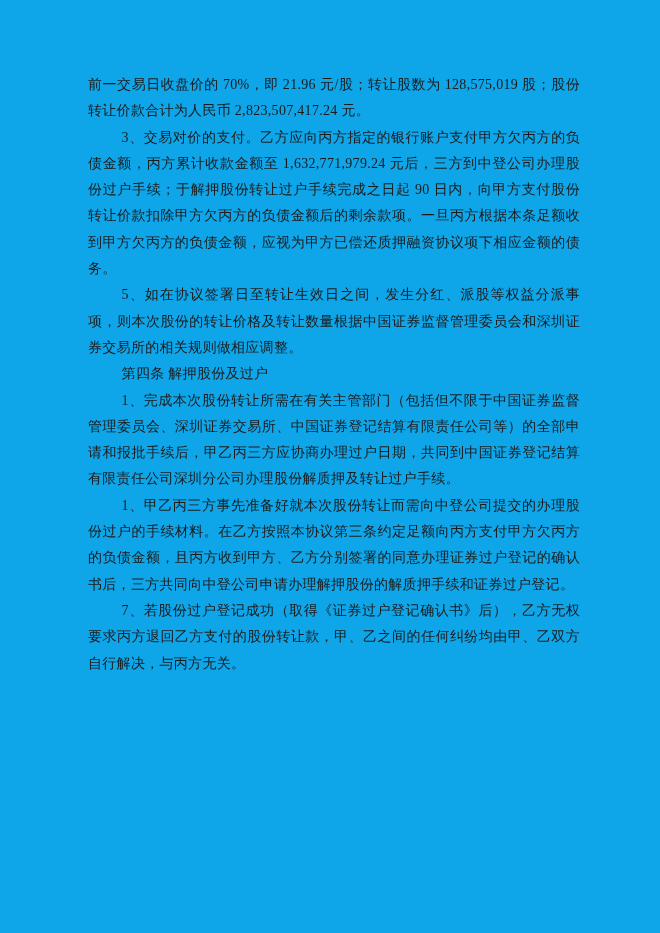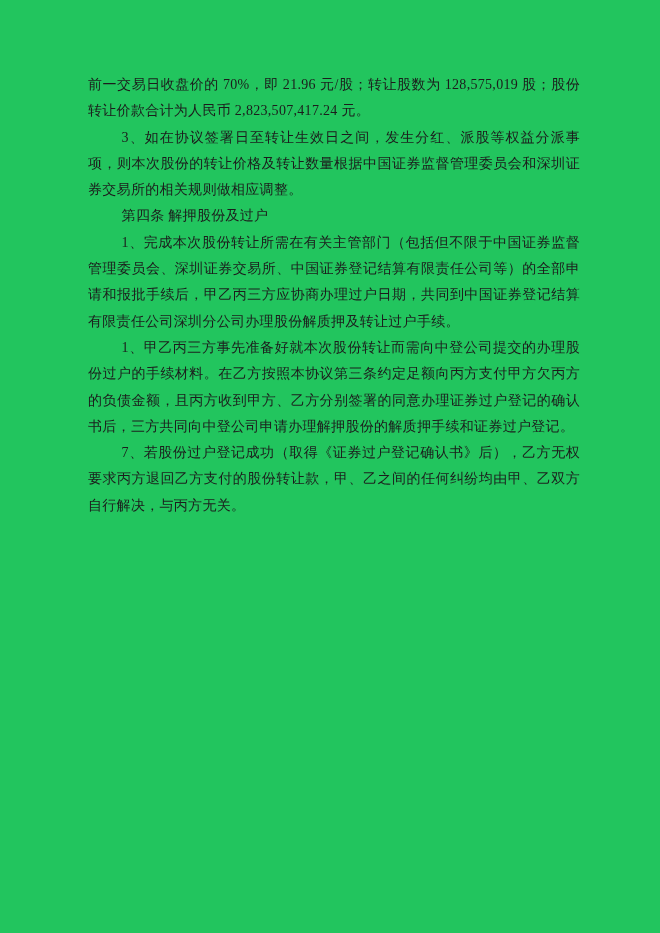--- a/index.html
+++ b/index.html
@@ -4,21 +4,21 @@
 <style>
   html, body {
     margin: 0;
     padding: 0;
     background: #ffffff;
   }
   .page {
     position: relative;
     width: 660px;
     height: 933px;
-    background: #22c55e;
+    background: #0ea5e9;
     box-sizing: border-box;
     padding: 72px 80px 0 88px;
     overflow: hidden;
     font-family: "Liberation Serif", "DejaVu Serif", serif;
     color: #1c1c1c;
   }
   .doc-body {
     width: 492px;
   }
   .para {
@@ -40,19 +40,20 @@
     text-indent: 2.4em;
     font-weight: 400;
   }
 </style>
 </head>
 <body>
 
 <div class="page">
   <div class="doc-body">
       <p class="para continuation">前一交易日收盘价的 70%，即 21.96 元/股；转让股数为 128,575,019 股；股份转让价款合计为人民币 2,823,507,417.24 元。</p>
-      <p class="para body">3、如在协议签署日至转让生效日之间，发生分红、派股等权益分派事项，则本次股份的转让价格及转让数量根据中国证券监督管理委员会和深圳证券交易所的相关规则做相应调整。</p>
+      <p class="para body">3、交易对价的支付。乙方应向丙方指定的银行账户支付甲方欠丙方的负债金额，丙方累计收款金额至 1,632,771,979.24 元后，三方到中登公司办理股份过户手续；于解押股份转让过户手续完成之日起 90 日内，向甲方支付股份转让价款扣除甲方欠丙方的负债金额后的剩余款项。一旦丙方根据本条足额收到甲方欠丙方的负债金额，应视为甲方已偿还质押融资协议项下相应金额的债务。</p>
+      <p class="para body">5、如在协议签署日至转让生效日之间，发生分红、派股等权益分派事项，则本次股份的转让价格及转让数量根据中国证券监督管理委员会和深圳证券交易所的相关规则做相应调整。</p>
       <p class="para heading">第四条 解押股份及过户</p>
       <p class="para body">1、完成本次股份转让所需在有关主管部门（包括但不限于中国证券监督管理委员会、深圳证券交易所、中国证券登记结算有限责任公司等）的全部申请和报批手续后，甲乙丙三方应协商办理过户日期，共同到中国证券登记结算有限责任公司深圳分公司办理股份解质押及转让过户手续。</p>
       <p class="para body">1、甲乙丙三方事先准备好就本次股份转让而需向中登公司提交的办理股份过户的手续材料。在乙方按照本协议第三条约定足额向丙方支付甲方欠丙方的负债金额，且丙方收到甲方、乙方分别签署的同意办理证券过户登记的确认书后，三方共同向中登公司申请办理解押股份的解质押手续和证券过户登记。</p>
       <p class="para body">7、若股份过户登记成功（取得《证券过户登记确认书》后），乙方无权要求丙方退回乙方支付的股份转让款，甲、乙之间的任何纠纷均由甲、乙双方自行解决，与丙方无关。</p>
     </div>
 </div>
 
 </body></html>

